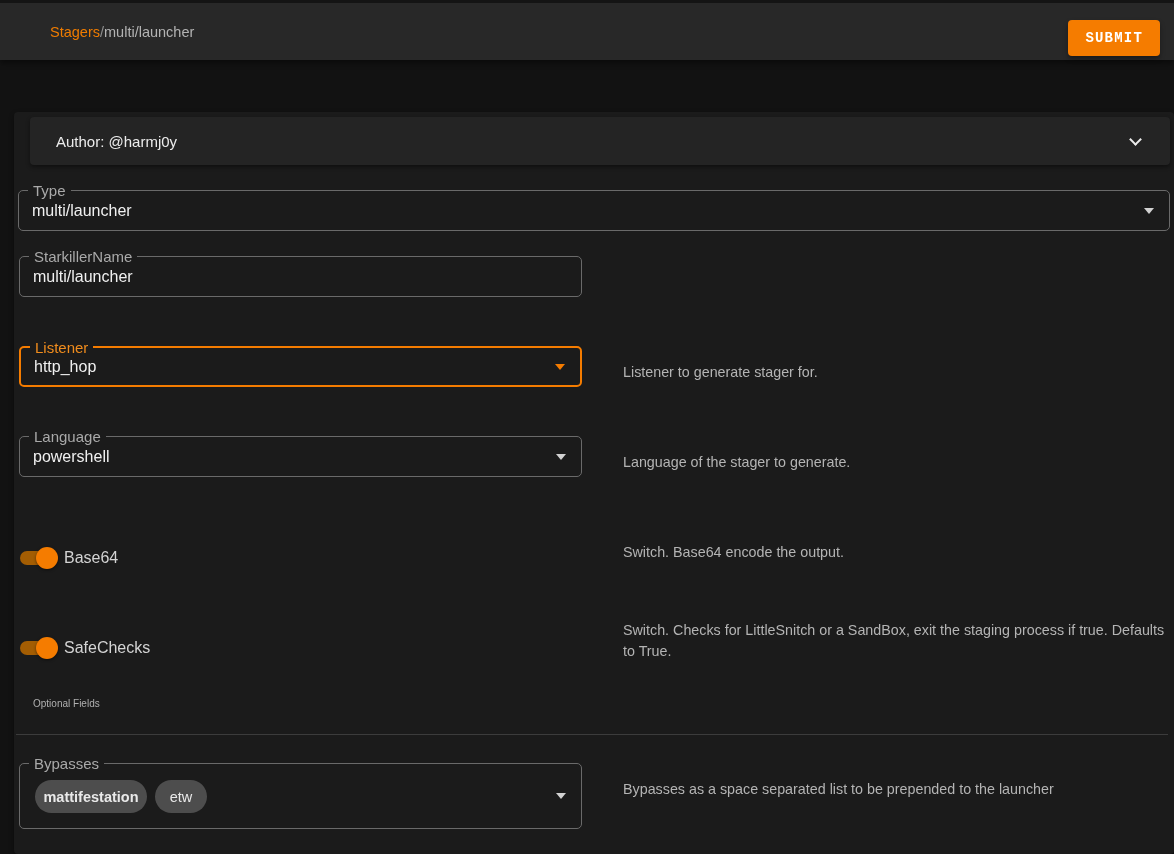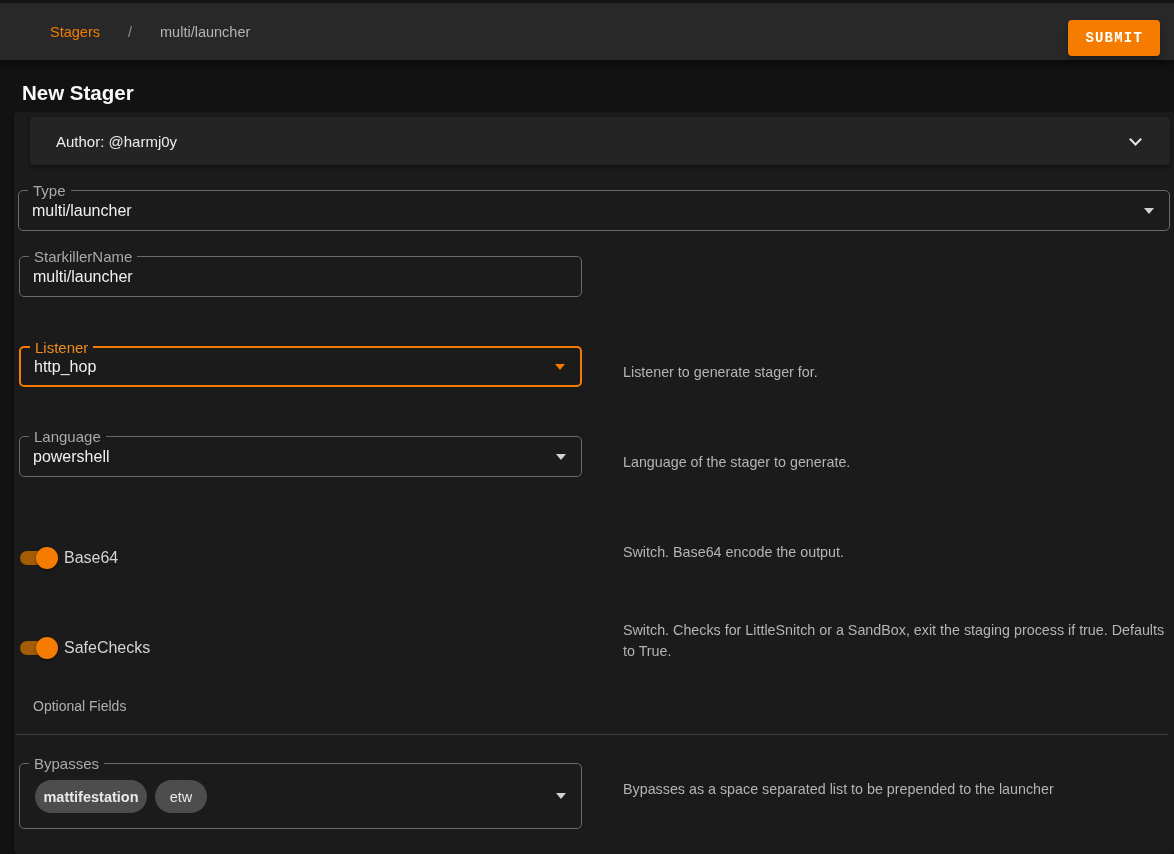--- a/index.html
+++ b/index.html
@@ -7,21 +7,21 @@
     --accent-bright:#f57c00;
   }
   *{box-sizing:border-box;}
   html,body{margin:0;padding:0;background:#121212;}
   body{font-family:"Liberation Sans","DejaVu Sans",sans-serif;-webkit-font-smoothing:antialiased;}
   .screen{position:relative;width:1174px;height:854px;overflow:hidden;background:#121212;}
 
   
   .toolbar{position:absolute;left:0;top:0;width:1174px;height:60px;background:#282828;
            border-top:3px solid #141414;box-shadow:0 3px 6px rgba(0,0,0,.45);z-index:5;}
-  .breadcrumb{position:absolute;left:50px;top:0;height:100%;display:flex;align-items:center;gap:28px;
+  .breadcrumb{position:absolute;left:50px;top:0;height:100%;display:flex;align-items:center;gap:0;
               font-size:14.5px;}
   .crumb-root{color:var(--accent);text-decoration:none;cursor:pointer;}
   .crumb-sep{color:#8f8f8f;}
   .crumb-current{color:#b3b3b3;}
   .submit-btn{position:absolute;right:14px;top:17px;height:36px;padding:0 17px;border:none;cursor:pointer;
               background:var(--accent-bright);color:#fff;font-family:Liberation Mono, monospace;font-size:14px;font-weight:600;
               letter-spacing:1.2px;border-radius:4px;box-shadow:0 3px 5px rgba(0,0,0,.35);}
 
   
   .page-header{position:absolute;left:0;top:63px;width:1174px;height:49px;background:#121212;}
@@ -71,21 +71,21 @@
   .switch .track{position:absolute;left:1px;top:4px;width:36px;height:14px;border-radius:7px;background:#a35d03;}
   .switch .thumb{position:absolute;left:17px;top:0;width:22px;height:22px;border-radius:50%;
                  background:var(--accent-bright);box-shadow:0 1px 3px rgba(0,0,0,.5);}
   .sw-base64{top:435px;}
   .sw-safechecks{top:525px;}
   .switch-label{position:absolute;left:50px;transform:translateY(-50%);font-size:16px;color:#d4d4d4;cursor:pointer;}
   .swl-base64{top:446px;}
   .swl-safechecks{top:536px;}
 
   
-  .subheader{position:absolute;left:19px;top:586px;font-size:14px;color:#b0b0b0;}
+  .subheader{position:absolute;left:19px;top:586px;font-size:10px;color:#b0b0b0;}
   .divider{position:absolute;left:2px;top:622px;width:1152px;height:1px;background:#3c3c3c;}
 
   
   .chip{position:absolute;top:16px;height:33px;border-radius:17px;background:#4d4d4d;color:#e9e9e9;
         font-size:14.5px;display:flex;align-items:center;justify-content:center;cursor:pointer;}
   .chip-1{left:15px;width:112px;font-weight:bold;}
   .chip-2{left:135px;width:52px;}
 </style>
 </head>
 <body>
@@ -94,23 +94,20 @@
 
   <header class="toolbar">
     <nav class="breadcrumb">
       <a class="crumb-root">Stagers</a>
       <span class="crumb-sep">/</span>
       <span class="crumb-current">multi/launcher</span>
     </nav>
     <button class="submit-btn">SUBMIT</button>
   </header>
 
-  <div class="page-header">
-    <h1 class="page-title">New Stager</h1>
-  </div>
 
   <main class="card">
 
     <div class="accordion">
       <span class="accordion-label">Author: @harmj0y</span>
       <span class="chevron-down"></span>
     </div>
 
     <div class="ofield f-type">
       <span class="flabel">Type</span>

